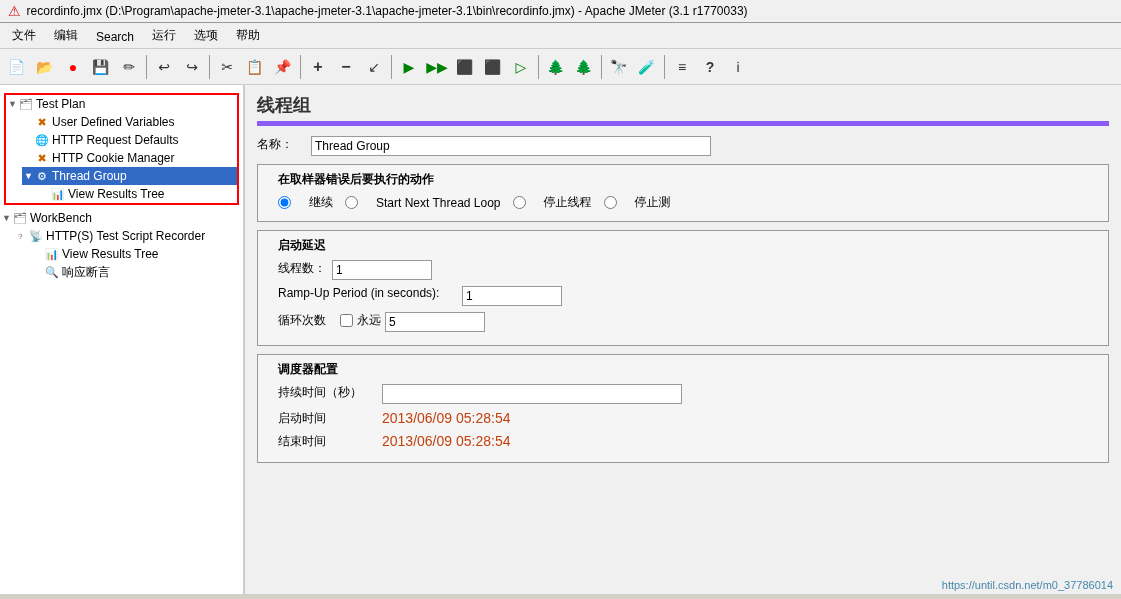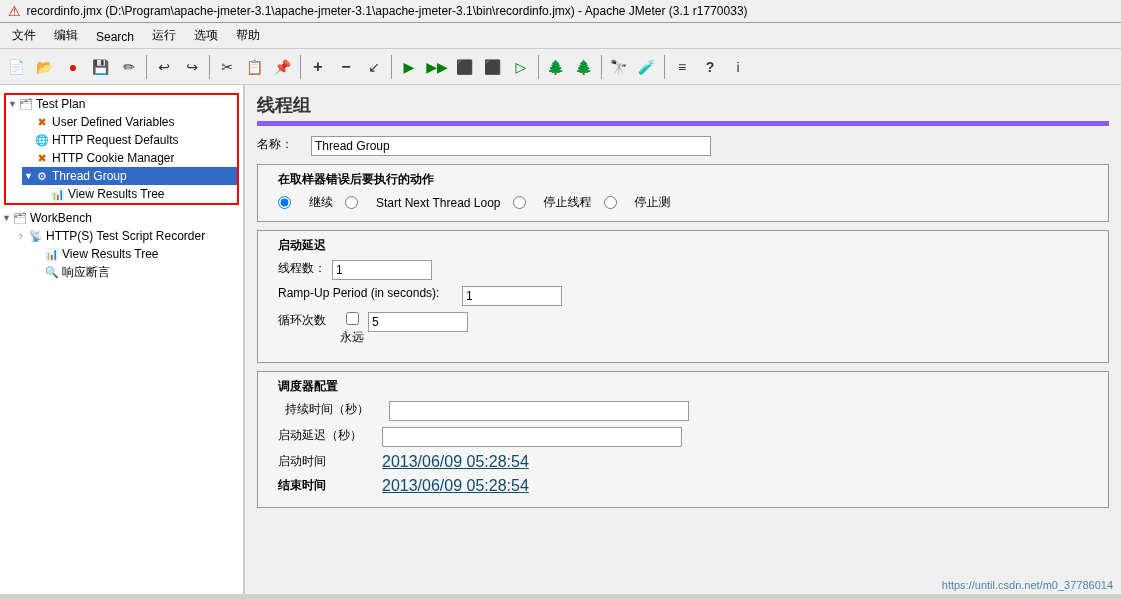--- a/index.html
+++ b/index.html
@@ -187,23 +187,22 @@
 
     
     .icon-plan { color: #666; }
     .icon-workbench { color: #666; }
 
     input[type="radio"] { cursor: pointer; }
     input[type="checkbox"] { cursor: pointer; }
     input[type="text"] { cursor: text; }
 
     .timestamp-text {
-      color: #0c4a6e;
-      font-size: 16px;
-      text-decoration: underline;
+      color: #c2410c;
+      font-size: 14px;
     }
   </style>
 </head>
 <body>
 
 <div class="title-bar">
   <span class="title-icon">⚠</span>
   <span>recordinfo.jmx (D:\Program\apache-jmeter-3.1\apache-jmeter-3.1\apache-jmeter-3.1\bin\recordinfo.jmx) - Apache JMeter (3.1 r1770033)</span>
 </div>
 
@@ -358,50 +357,46 @@
         <input type="text" class="form-input form-input-medium" value="1" style="">
       </div>
 
       <div class="form-row">
         <span class="form-label" style="min-width:180px;">Ramp-Up Period (in seconds):</span>
         <input type="text" class="form-input form-input-medium" value="1" style="">
       </div>
 
       <div class="form-row">
         <span class="form-label">循环次数</span>
-        <label class="checkbox-item" style="margin-left:8px; margin-right:4px;flex-direction:column;">
+        <label class="checkbox-item" style="margin-left:8px; margin-right:4px;">
           <input type="checkbox" style="">
           <span>永远</span>
         </label>
         <input type="text" class="form-input form-input-medium" value="5" style="">
       </div>
 
 
     </div>
 
     <div class="section-box">
       <div class="section-title">调度器配置</div>
 
       <div class="form-row">
-        <span class="form-label" style="min-width:100px;margin-left:7px;">持续时间（秒）</span>
+        <span class="form-label" style="min-width:100px;">持续时间（秒）</span>
         <input type="text" class="form-input" style="width: 300px;" value="">
       </div>
 
-      <div class="form-row">
-        <span class="form-label" style="min-width:100px;">启动延迟（秒）</span>
-        <input type="text" class="form-input" style="width: 300px;" value="">
-      </div>
 
       <div class="form-row">
         <span class="form-label" style="min-width:100px;">启动时间</span>
         <span class="timestamp-text">2013/06/09 05:28:54</span>
       </div>
 
       <div class="form-row">
-        <span class="form-label" style="min-width:100px;font-weight:bold;">结束时间</span>
+        <span class="form-label" style="min-width:100px;">结束时间</span>
         <span class="timestamp-text">2013/06/09 05:28:54</span>
       </div>
     </div>
 
   </div>
 </div>
 
 <div class="watermark">https://until.csdn.net/m0_37786014</div>
 
 </body></html>

